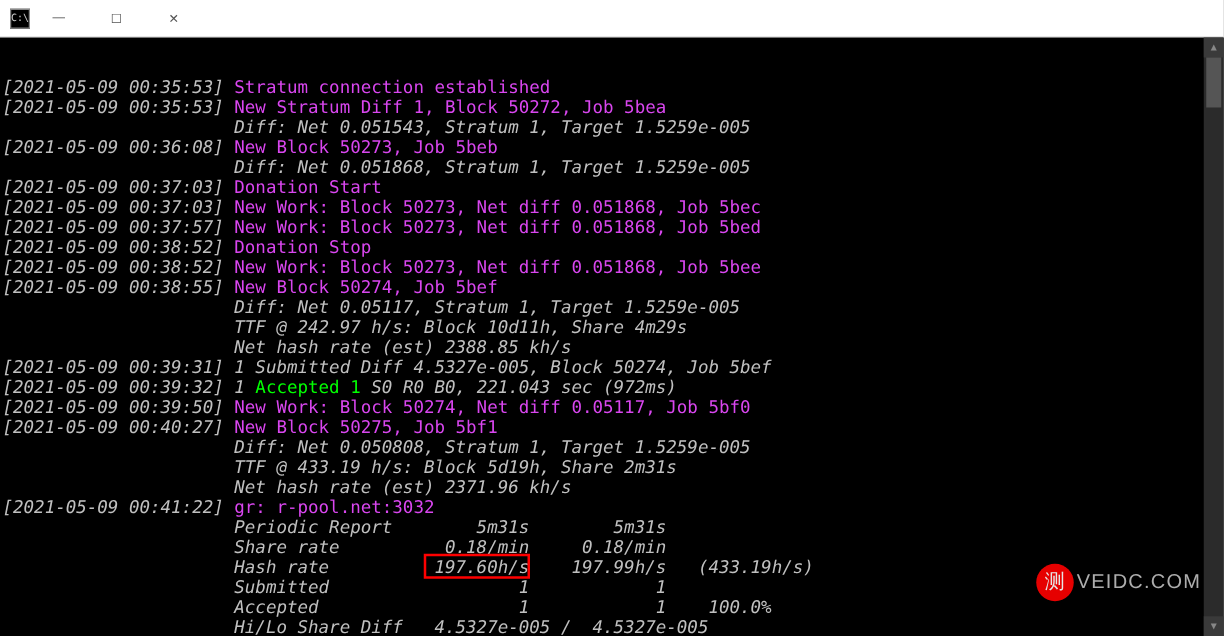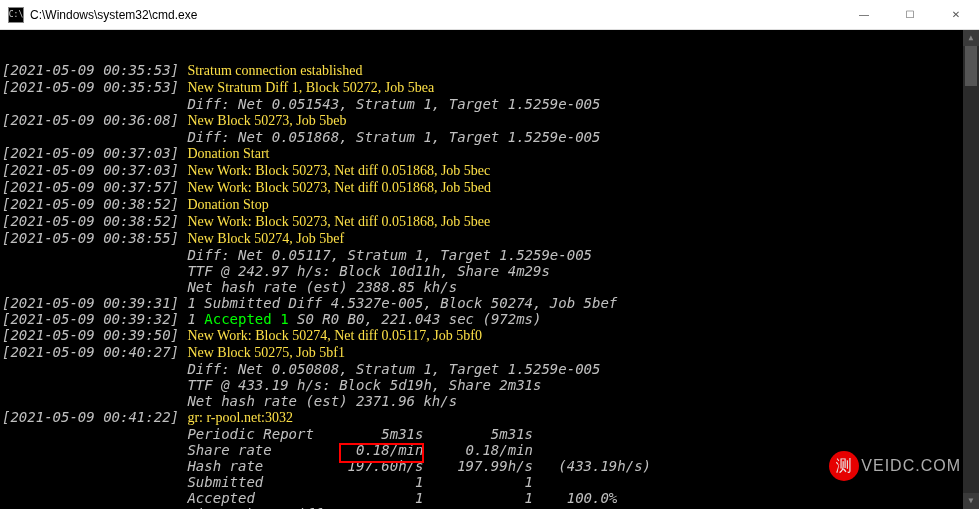--- a/index.html
+++ b/index.html
@@ -78,21 +78,21 @@
     font-size: 8px;
   }
   .sb-track { flex: 1; position: relative; }
   .sb-thumb {
     position: absolute;
     left: 2px; right: 2px;
     top: 0;
     height: 40px;
     background: #555;
   }
-  .cyan { color: #fde047; font-family: Liberation Serif, serif; }
+  .cyan { color: #d946ef; }
   .white { color: #c0c0c0; font-style: italic; }
   .green { color: #00ff00; }
   .row { display: block; }
   .hl-box {
     border: 2px solid #ff0000;
     position: absolute;
     z-index: 5;
     pointer-events: none;
   }
   .watermark {
@@ -119,21 +119,20 @@
     align-items: center;
     justify-content: center;
     margin-right: 2px;
   }
 </style>
 </head>
 <body>
 
 <div class="titlebar">
   <div class="title-icon">C:\</div>
-  <div class="title-text">C:\Windows\system32\cmd.exe</div>
   <div class="win-btns">
     <div class="win-btn">—</div>
     <div class="win-btn">☐</div>
     <div class="win-btn close">✕</div>
   </div>
 </div>
 
 <div class="console" id="console">
   <span class="row" id="line-0"><span class="white">[2021-05-09 00:35:53] </span><span class="cyan">Stratum connection established</span></span><span class="row" id="line-1"><span class="white">[2021-05-09 00:35:53] </span><span class="cyan">New Stratum Diff 1, Block 50272, Job 5bea</span></span><span class="row" id="line-2"><span class="white">                      </span><span class="white">Diff: Net 0.051543, Stratum 1, Target 1.5259e-005</span></span><span class="row" id="line-3"><span class="white">[2021-05-09 00:36:08] </span><span class="cyan">New Block 50273, Job 5beb</span></span><span class="row" id="line-4"><span class="white">                      </span><span class="white">Diff: Net 0.051868, Stratum 1, Target 1.5259e-005</span></span><span class="row" id="line-5"><span class="white">[2021-05-09 00:37:03] </span><span class="cyan">Donation Start</span></span><span class="row" id="line-6"><span class="white">[2021-05-09 00:37:03] </span><span class="cyan">New Work: Block 50273, Net diff 0.051868, Job 5bec</span></span><span class="row" id="line-7"><span class="white">[2021-05-09 00:37:57] </span><span class="cyan">New Work: Block 50273, Net diff 0.051868, Job 5bed</span></span><span class="row" id="line-8"><span class="white">[2021-05-09 00:38:52] </span><span class="cyan">Donation Stop</span></span><span class="row" id="line-9"><span class="white">[2021-05-09 00:38:52] </span><span class="cyan">New Work: Block 50273, Net diff 0.051868, Job 5bee</span></span><span class="row" id="line-10"><span class="white">[2021-05-09 00:38:55] </span><span class="cyan">New Block 50274, Job 5bef</span></span><span class="row" id="line-11"><span class="white">                      </span><span class="white">Diff: Net 0.05117, Stratum 1, Target 1.5259e-005</span></span><span class="row" id="line-12"><span class="white">                      </span><span class="white">TTF @ 242.97 h/s: Block 10d11h, Share 4m29s</span></span><span class="row" id="line-13"><span class="white">                      </span><span class="white">Net hash rate (est) 2388.85 kh/s</span></span><span class="row" id="line-14"><span class="white">[2021-05-09 00:39:31] </span><span class="white">1 Submitted Diff 4.5327e-005, Block 50274, Job 5bef</span></span><span class="row" id="line-15"><span class="white">[2021-05-09 00:39:32] </span><span class="white">1 </span><span class="green">Accepted 1</span><span class="white"> S0 R0 B0, 221.043 sec (972ms)</span></span><span class="row" id="line-16"><span class="white">[2021-05-09 00:39:50] </span><span class="cyan">New Work: Block 50274, Net diff 0.05117, Job 5bf0</span></span><span class="row" id="line-17"><span class="white">[2021-05-09 00:40:27] </span><span class="cyan">New Block 50275, Job 5bf1</span></span><span class="row" id="line-18"><span class="white">                      </span><span class="white">Diff: Net 0.050808, Stratum 1, Target 1.5259e-005</span></span><span class="row" id="line-19"><span class="white">                      </span><span class="white">TTF @ 433.19 h/s: Block 5d19h, Share 2m31s</span></span><span class="row" id="line-20"><span class="white">                      </span><span class="white">Net hash rate (est) 2371.96 kh/s</span></span><span class="row" id="line-21"><span class="white">[2021-05-09 00:41:22] </span><span class="cyan">gr: r-pool.net:3032</span></span><span class="row" id="line-22"><span class="white">                      </span><span class="white">Periodic Report        5m31s        5m31s</span></span><span class="row" id="line-23"><span class="white">                      </span><span class="white">Share rate          0.18/min     0.18/min</span></span><span class="row" id="line-24"><span class="white">                      </span><span class="white">Hash rate          197.60h/s    197.99h/s   (433.19h/s)</span></span><span class="row" id="line-25"><span class="white">                      </span><span class="white">Submitted                  1            1</span></span><span class="row" id="line-26"><span class="white">                      </span><span class="white">Accepted                   1            1    100.0%</span></span><span class="row" id="line-27"><span class="white">                      </span><span class="white">Hi/Lo Share Diff   4.5327e-005 /  4.5327e-005</span></span><div class="scrollbar">
     <div class="sb-arrow">▲</div>

